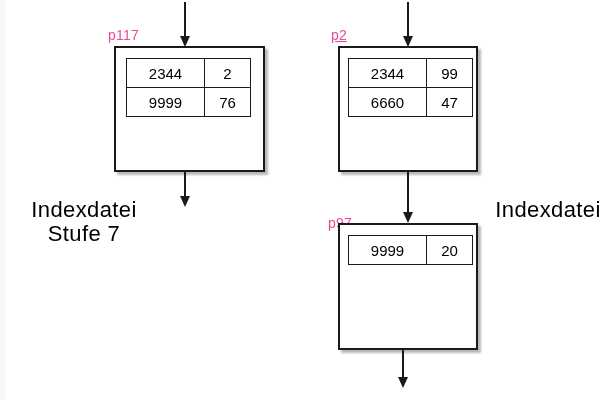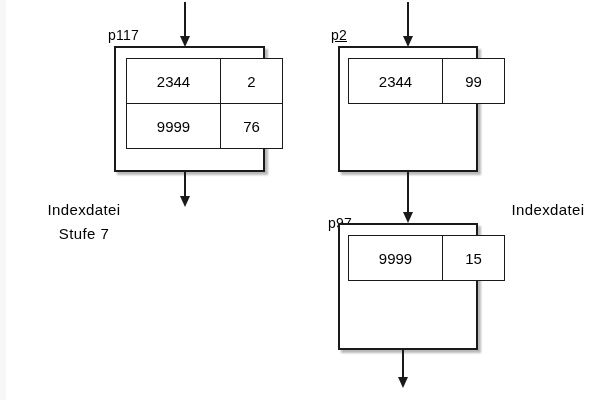--- a/index.html
+++ b/index.html
@@ -32,37 +32,37 @@
     box-sizing: border-box;
     background: #ffffff;
     border: 2px solid #1a1a1a;
     box-shadow: 3px 3px 2px rgba(0,0,0,0.28);
   }
   .page-label {
     position: absolute;
     font-size: 14px;
     line-height: 14px;
     letter-spacing: 0.2px;
-    color: #000000;
+    color: #ec4899;
     white-space: nowrap;
   }
 
   
   .entry-table {
     position: absolute;
     border-collapse: collapse;
     table-layout: fixed;
     background: #ffffff;
   }
   .entry-table td {
     border: 1px solid #1a1a1a;
     text-align: center;
     font-size: 15px;
     color: #000000;
-    padding: 8px;
+    padding: 0;
     height: 28px;
     vertical-align: middle;
   }
   .entry-table td.key { width: 77px; }
   .entry-table td.ptr { width: 45px; }
 
   
   .arrow {
     position: absolute;
   }
@@ -80,21 +80,21 @@
     height: 0;
     border-left: 5px solid transparent;
     border-right: 5px solid transparent;
     border-top: 11px solid #1a1a1a;
   }
 
   
   .caption {
     position: absolute;
     text-align: center;
-    font-size: 15px;
+    font-size: 22px;
     line-height: 24px;
     letter-spacing: 0.4px;
     color: #000000;
     white-space: nowrap;
   }
 </style>
 </head>
 <body>
 
 <div id="canvas">
@@ -132,35 +132,39 @@
   </div>
 
   <div class="page-label" style="left:331px; top:28px;text-decoration:underline;">p2</div>
   <div class="page-block" style="left:338px; top:46px; width:140px; height:126px;"></div>
   <table class="entry-table" style="left:348px; top:58px;">
     <tbody>
         <tr>
       <td class="key">2344</td>
       <td class="ptr">99</td>
     </tr>
+    <tr>
+      <td class="key">6660</td>
+      <td class="ptr">47</td>
+    </tr>
   </tbody>
     </table>
 
   <div class="arrow" style="left:407px; top:172px; width:2px; height:52px;">
     <div class="shaft" style="height:41px;"></div>
     <div class="head" style="top:40px;"></div>
   </div>
 
   <div class="page-label" style="left:328px; top:216px;">p97</div>
   <div class="page-block" style="left:338px; top:223px; width:140px; height:127px;"></div>
   <table class="entry-table" style="left:348px; top:235px;">
     <tbody>
         <tr>
       <td class="key">9999</td>
-      <td class="ptr">15</td>
+      <td class="ptr">20</td>
     </tr>
   </tbody>
     </table>
 
   <div class="arrow" style="left:402px; top:350px; width:2px; height:40px;">
     <div class="shaft" style="height:28px;"></div>
     <div class="head" style="top:27px;"></div>
   </div>
 
   <div class="caption" style="left:14px; top:198px; width:140px;">

